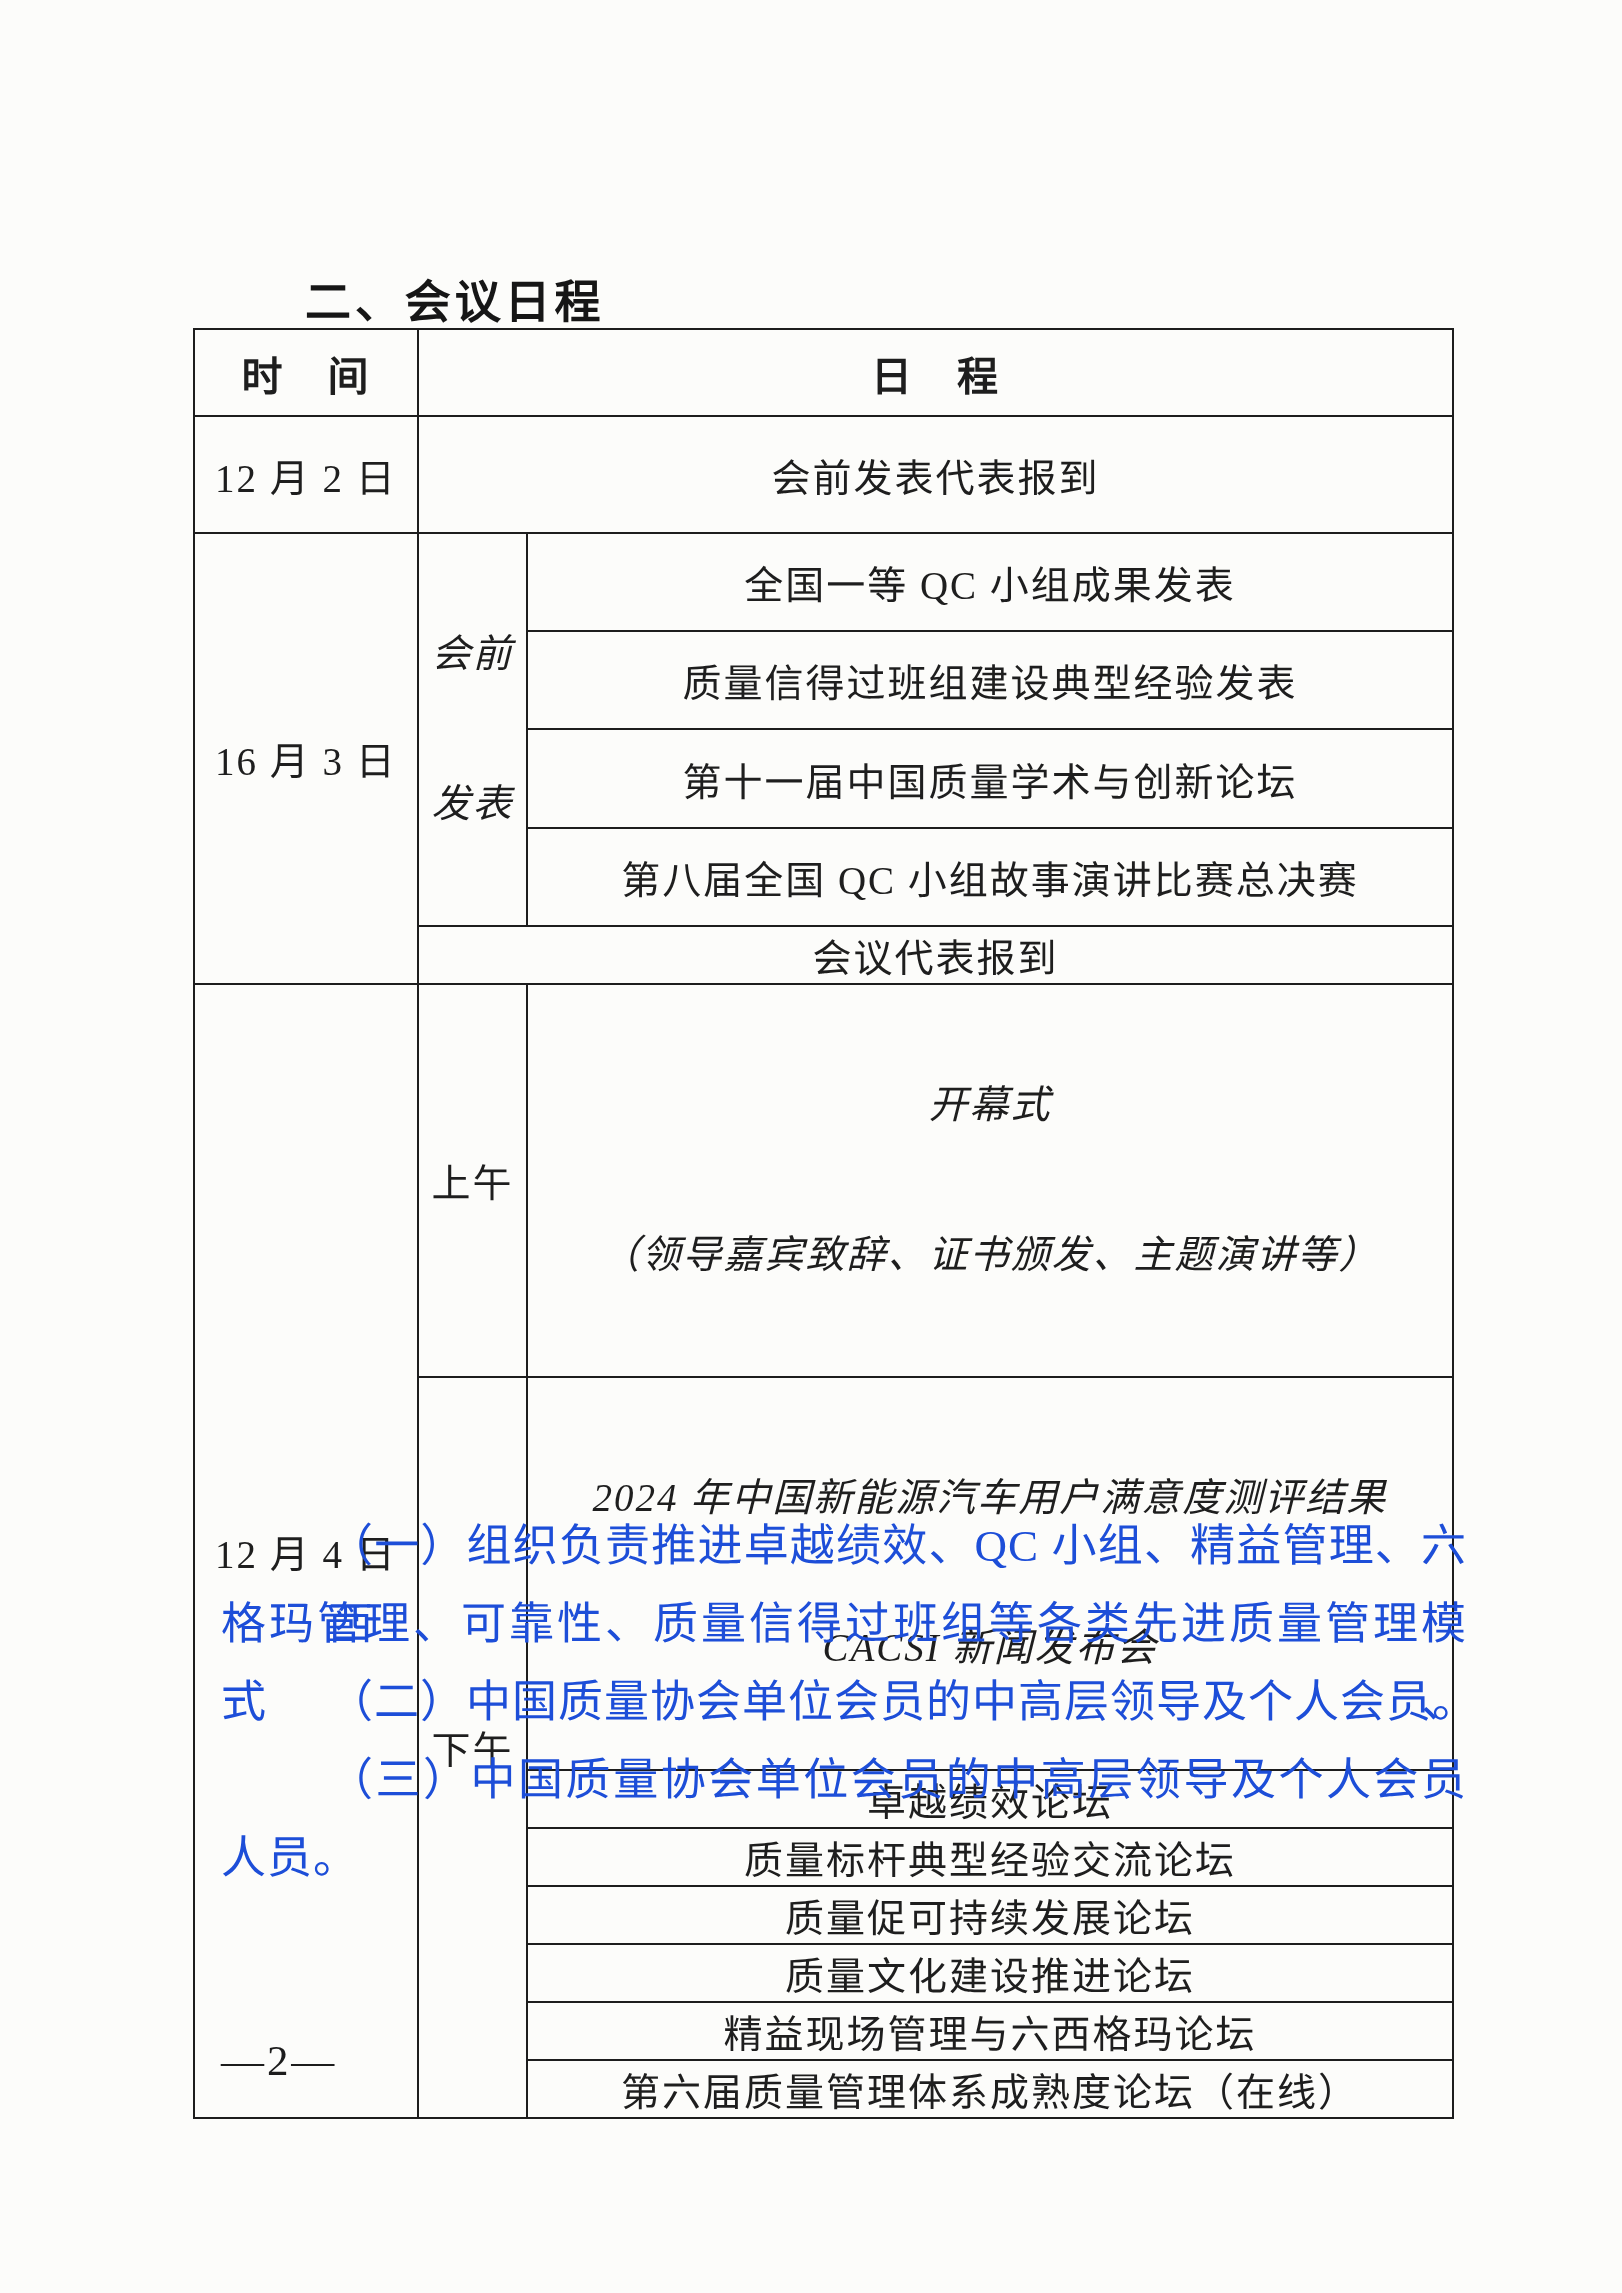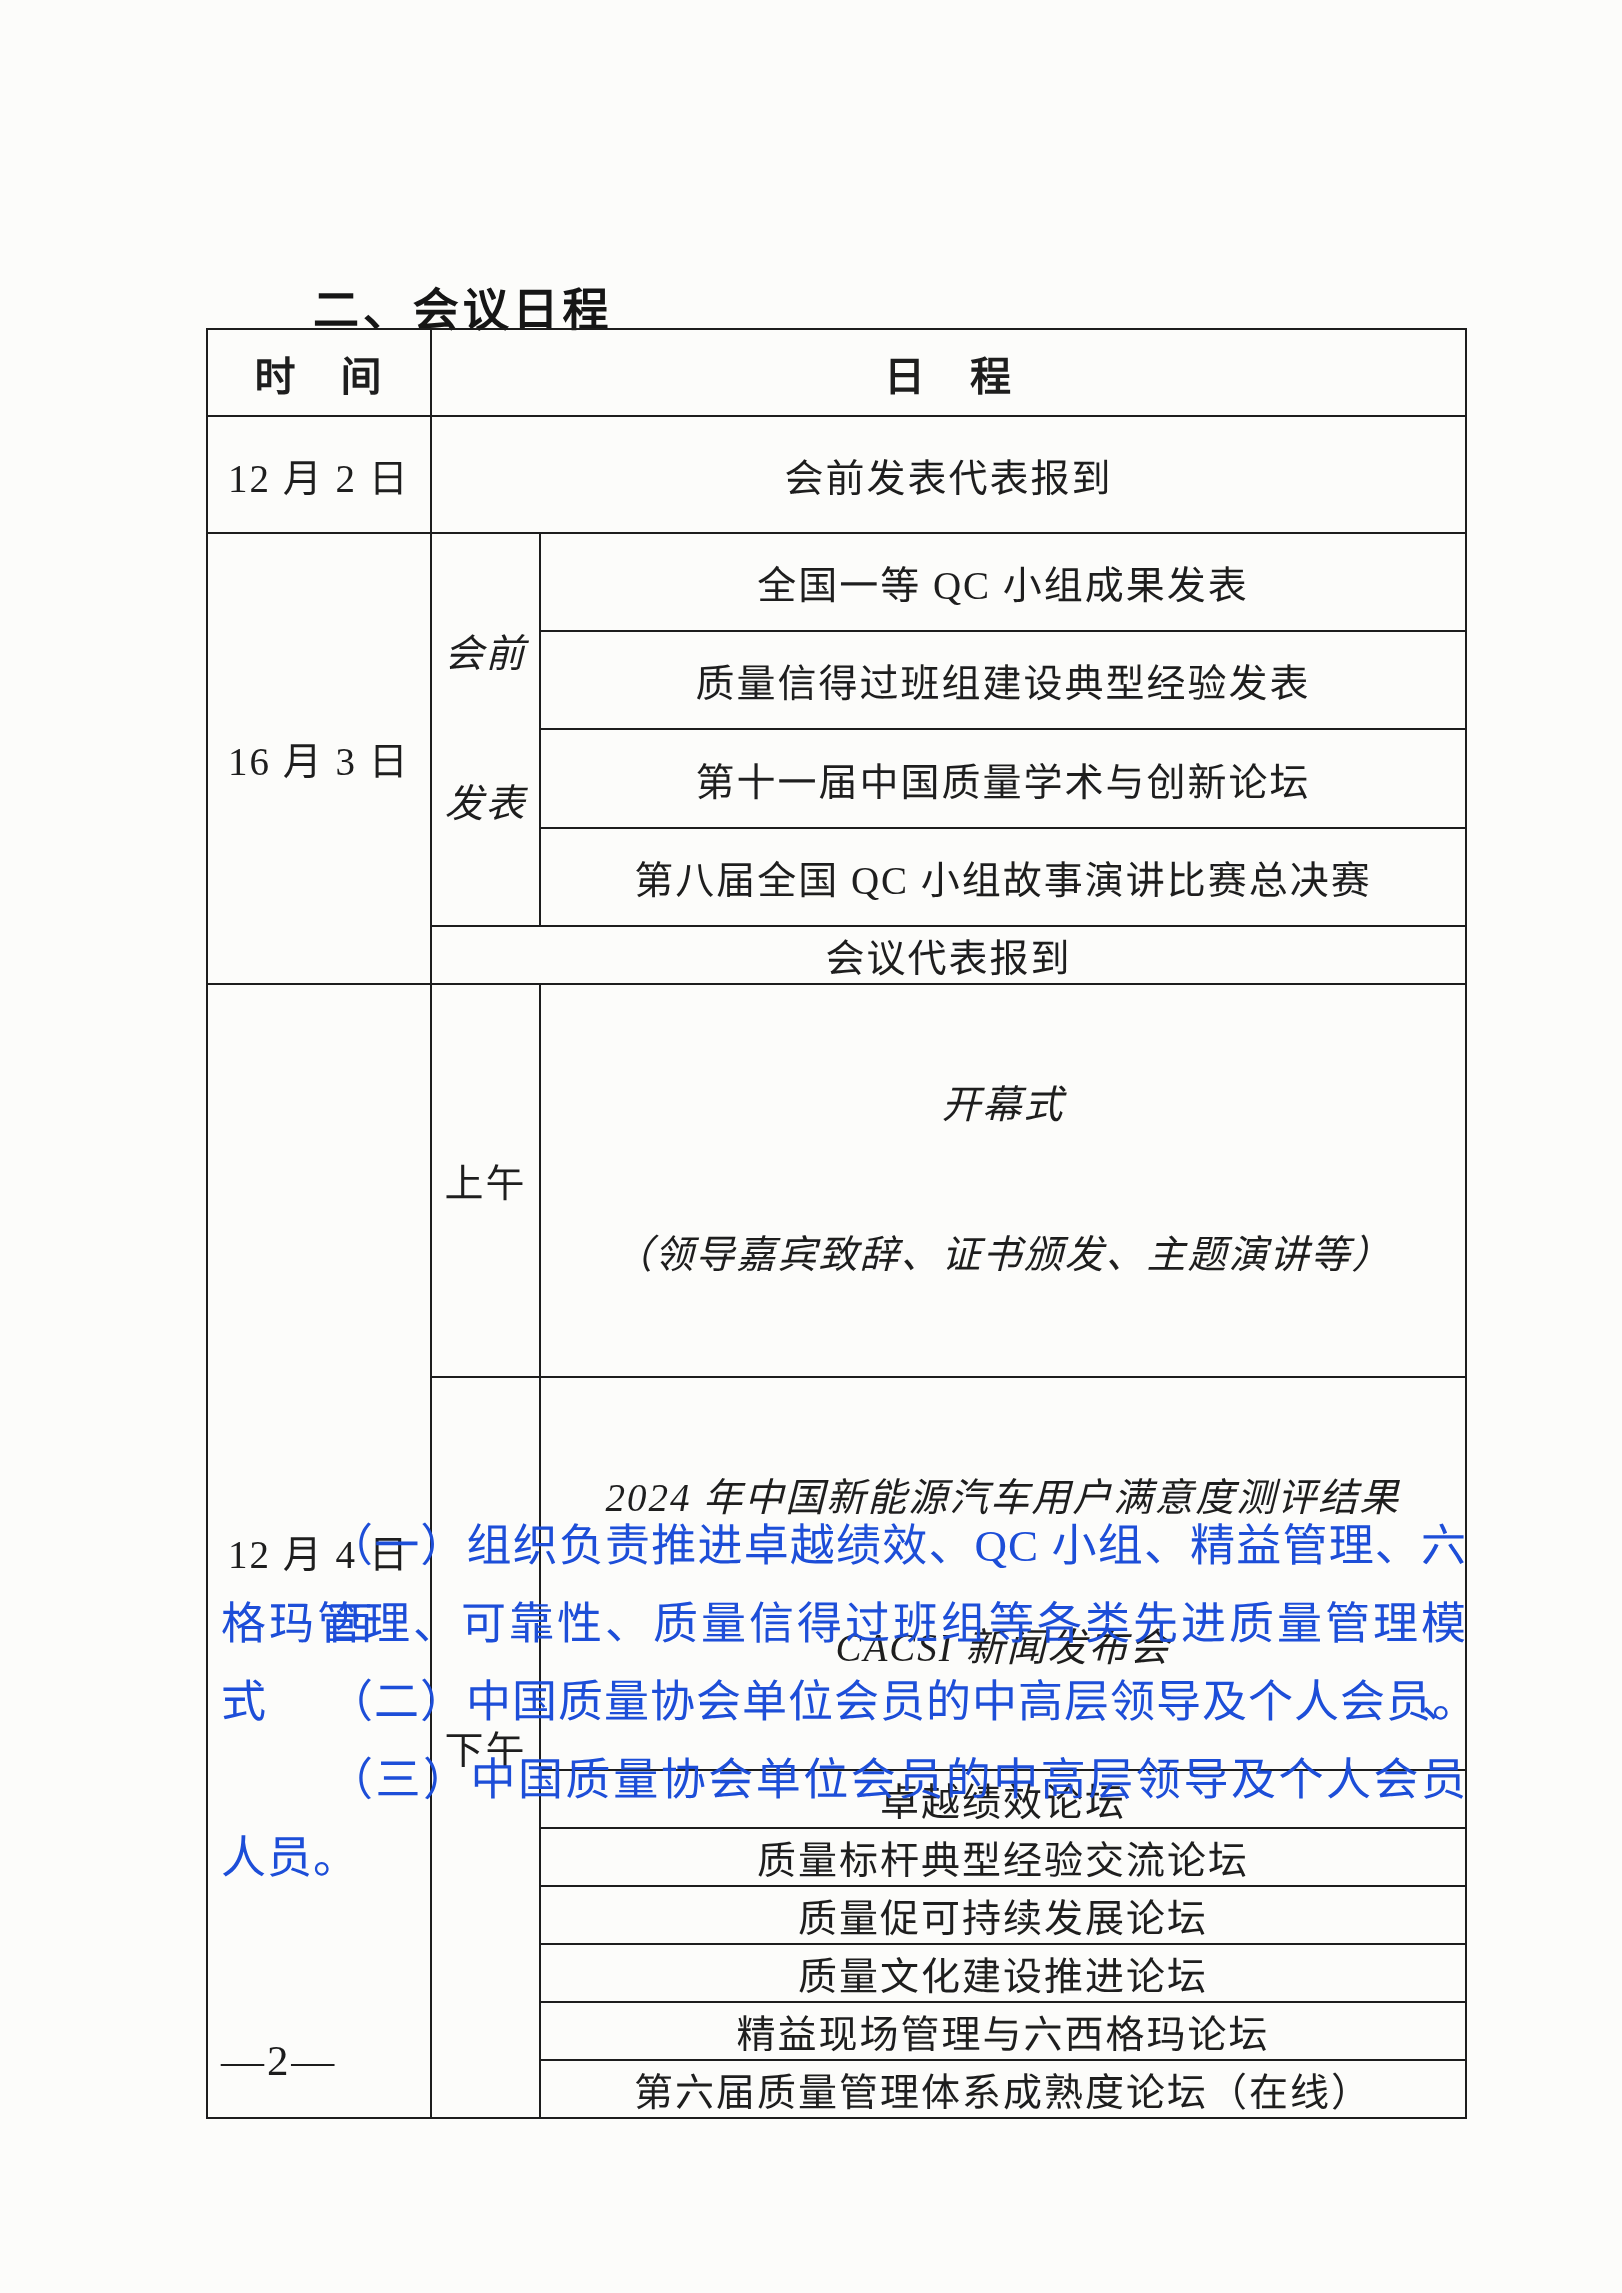--- a/index.html
+++ b/index.html
@@ -8,34 +8,34 @@
     width: 1623px;
     height: 2294px;
     margin: 0 auto;
     background: #fcfcfa;
     color: #1e1e1e;
     font-family: "Liberation Serif", "DejaVu Serif", serif;
     overflow: hidden;
   }
   .sec-title {
     position: absolute;
-    margin: 12px;
+    margin: 4px;
     font-family: "Liberation Sans", "DejaVu Sans", sans-serif;
     font-weight: bold;
     font-size: 46px;
     letter-spacing: 3.9px;
     color: #161616;
     white-space: pre;
   }
   .sec2 { left: 301px; top: 261px; }
   .sec3 { left: 309px; top: 1447px; }
 
   table.schedule {
     position: absolute;
-    left: 206px;
+    left: 193px;
     top: 328px;
     width: 1259px;
     border-collapse: collapse;
     table-layout: fixed;
   }
   table.schedule td {
     border: 2.9px solid #1d1d1d;
     text-align: center;
     vertical-align: middle;
     font-size: 39px;

